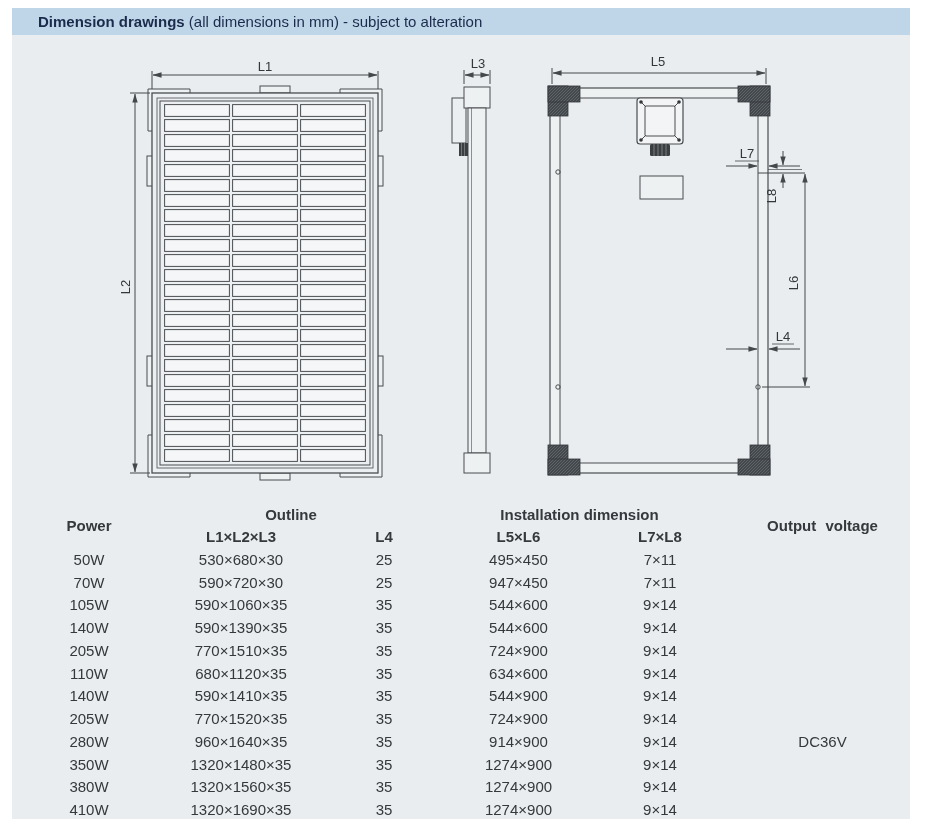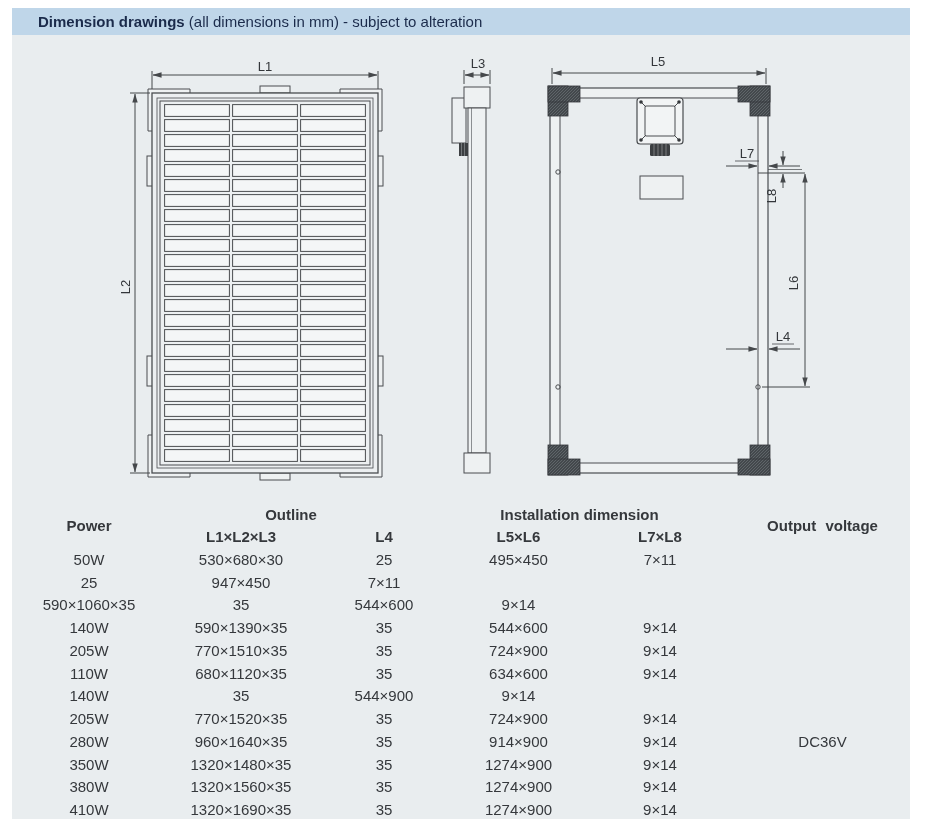--- a/index.html
+++ b/index.html
@@ -209,26 +209,29 @@
     <div>
         <div class="trow">
           <div class="tcell">50W</div>
           <div class="tcell">530×680×30</div>
           <div class="tcell">25</div>
           <div class="tcell">495×450</div>
           <div class="tcell">7×11</div>
           <div class="tcell"></div>
         </div>
         <div class="trow">
+          <div class="tcell">70W</div>
+          <div class="tcell">590×720×30</div>
           <div class="tcell">25</div>
           <div class="tcell">947×450</div>
           <div class="tcell">7×11</div>
           <div class="tcell"></div>
         </div>
         <div class="trow">
+          <div class="tcell">105W</div>
           <div class="tcell">590×1060×35</div>
           <div class="tcell">35</div>
           <div class="tcell">544×600</div>
           <div class="tcell">9×14</div>
         </div>
         <div class="trow">
           <div class="tcell">140W</div>
           <div class="tcell">590×1390×35</div>
           <div class="tcell">35</div>
           <div class="tcell">544×600</div>
@@ -246,20 +249,21 @@
         <div class="trow">
           <div class="tcell">110W</div>
           <div class="tcell">680×1120×35</div>
           <div class="tcell">35</div>
           <div class="tcell">634×600</div>
           <div class="tcell">9×14</div>
           <div class="tcell"></div>
         </div>
         <div class="trow">
           <div class="tcell">140W</div>
+          <div class="tcell">590×1410×35</div>
           <div class="tcell">35</div>
           <div class="tcell">544×900</div>
           <div class="tcell">9×14</div>
           <div class="tcell"></div>
         </div>
         <div class="trow">
           <div class="tcell">205W</div>
           <div class="tcell">770×1520×35</div>
           <div class="tcell">35</div>
           <div class="tcell">724×900</div>

